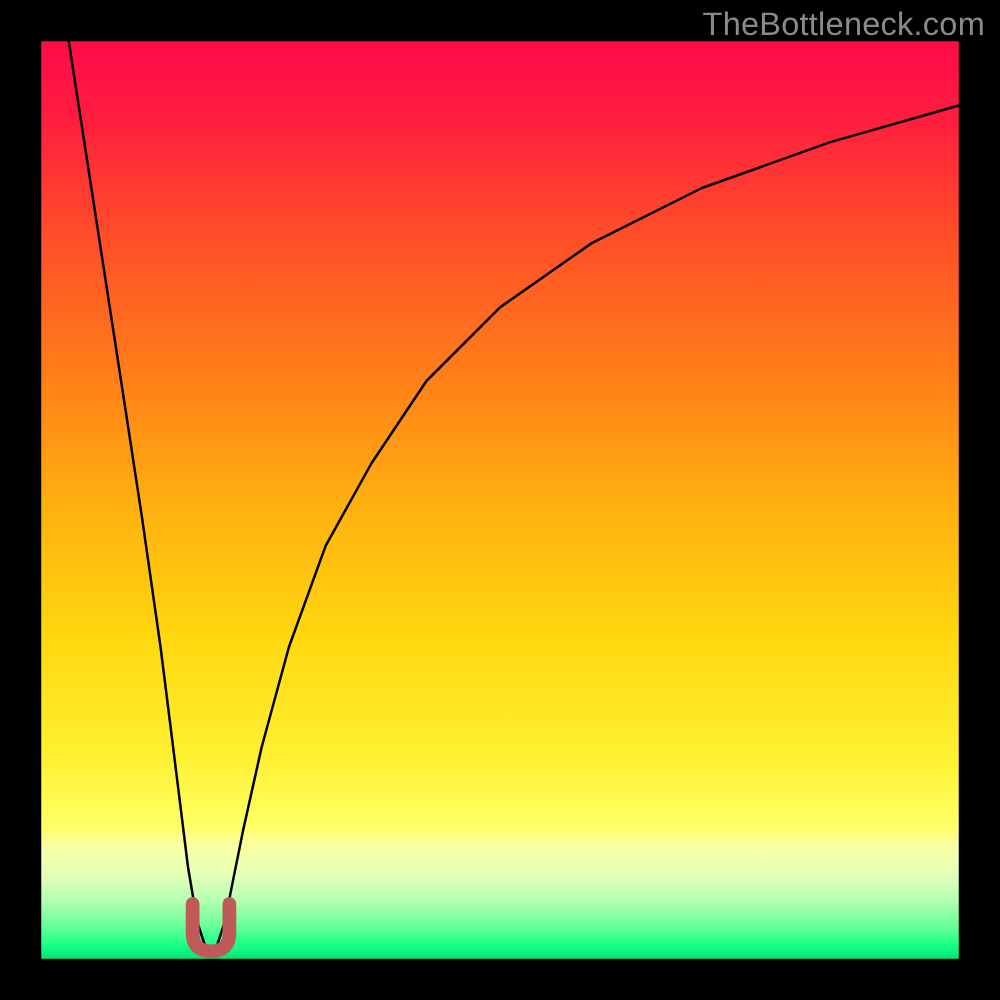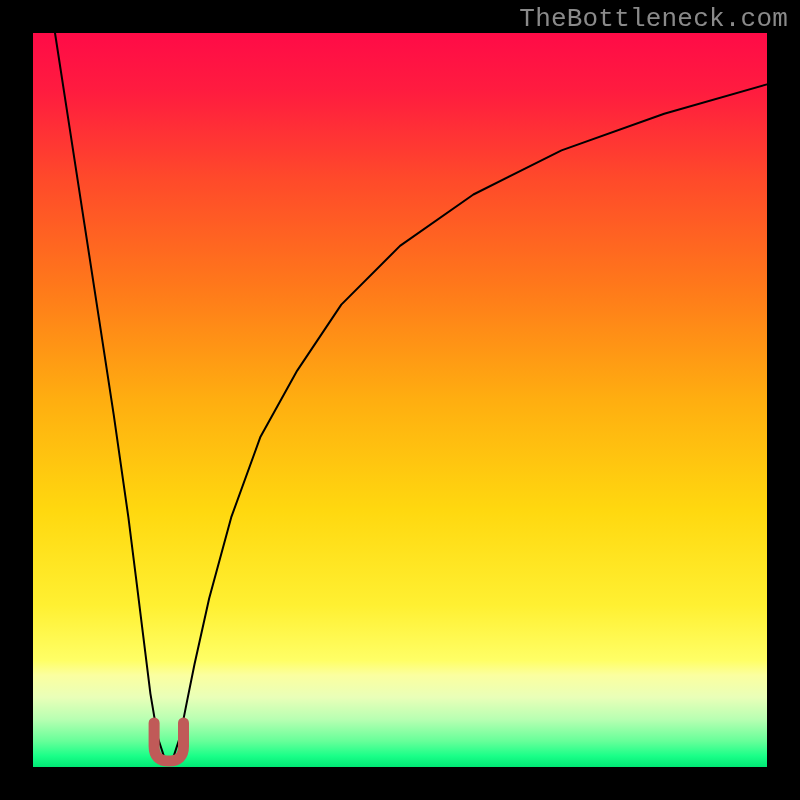--- a/index.html
+++ b/index.html
@@ -15,21 +15,21 @@
     left: 0;
     top: 0;
     width: 800px;
     height: 800px;
     background: #000;
   }
   .watermark {
     position: absolute;
     top: 4px;
     right: 12px;
-    font-family: Liberation Mono, monospace;
+    font-family: Liberation Sans, sans-serif;
     font-size: 26px;
     color: #8a8a8a;
     letter-spacing: 0.2px;
     user-select: none;
   }
   svg {
     position: absolute;
     left: 0;
     top: 0;
   }

